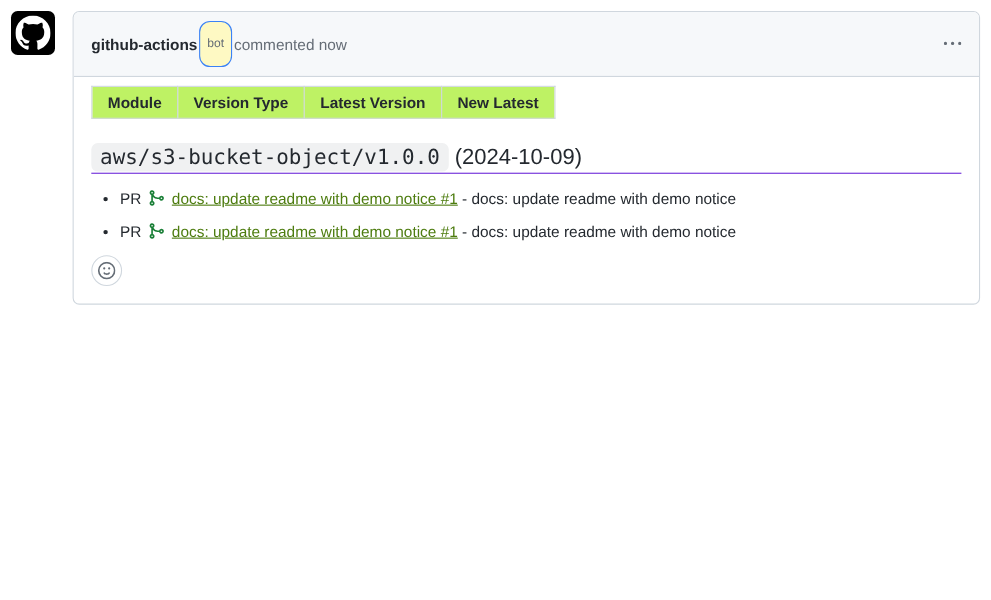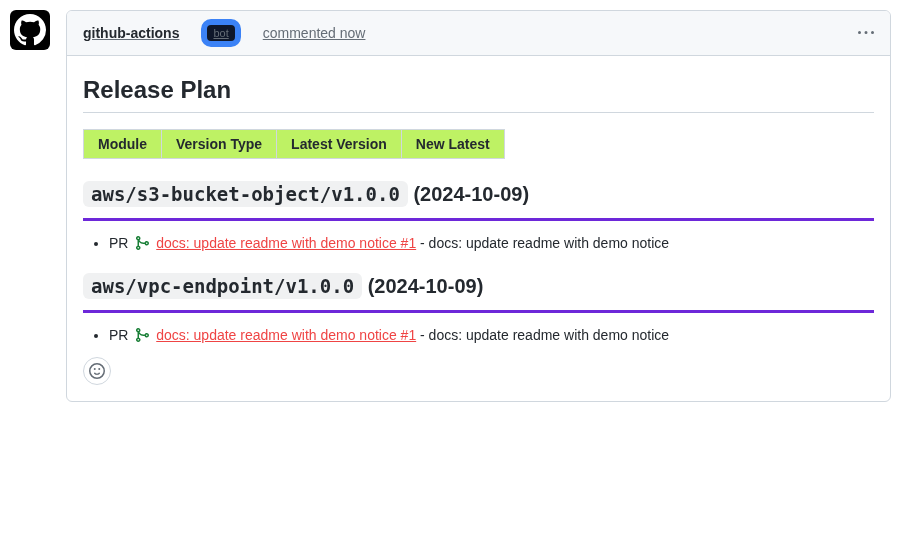--- a/index.html
+++ b/index.html
@@ -31,36 +31,35 @@
     border: 1px solid #d0d7de;
     border-radius: 6px;
     overflow: hidden;
   }
   .comment-header {
     background: #f6f8fa;
     border-bottom: 1px solid #d0d7de;
     padding: 8px 16px;
     display: flex;
     align-items: center;
-    gap: 22px;
-    color: #656d76;
-    text-decoration: underline;
+    gap: 2px;
+    color: #656d76;
   }
   .author {
     font-weight: 600;
     color: #24292f;
   }
   .bot-badge {
-    border: 6px solid #3b82f6;
+    border: 1px solid #3b82f6;
     border-radius: 10px;
     font-size: 11px;
-    padding: 0 6px;
+    padding: 12px 6px;
     line-height: 16px;
     color: #656d76;
-    background: #0f172a;
+    background: #fef9c3;
   }
   .header-spacer { flex: 1; }
   .kebab {
     font-weight: 700;
     letter-spacing: 2px;
     color: #656d76;
     cursor: pointer;
     display: flex;
     align-items: center;
   }
@@ -92,23 +91,23 @@
   }
   code.inline {
     font-family: ui-monospace, SFMono-Regular, Consolas, monospace;
     background: #f0f1f2;
     border-radius: 6px;
     padding: 2px 6px;
     font-size: 13px;
   }
   h2.entry {
     font-size: 20px;
-    font-weight: 700;
-    border-bottom: 3px solid #6d28d9;
-    padding-bottom: 12px;
+    font-weight: 400;
+    border-bottom: 1px solid #6d28d9;
+    padding-bottom: 2px;
     margin: 24px 0 14px 0;
   }
   h2.entry code.big {
     font-family: ui-monospace, SFMono-Regular, Consolas, monospace;
     background: #f0f1f2;
     border-radius: 6px;
     padding: 2px 8px;
     font-size: 19px;
   }
   ul.prs {
@@ -116,21 +115,21 @@
     padding-left: 26px;
   }
   ul.prs li { margin: 4px 0; }
   .pr-icon {
     display: inline-flex;
     vertical-align: text-bottom;
     margin: 0 2px;
   }
   .pr-icon svg { fill: #1a7f37; width: 16px; height: 16px; }
   a.pr-link {
-    color: #ef4444;
+    color: #4d7c0f;
     text-decoration: underline;
   }
   .reaction {
     width: 28px;
     height: 28px;
     border: 1px solid #d0d7de;
     border-radius: 50%;
     display: flex;
     align-items: center;
     justify-content: center;
@@ -160,21 +159,20 @@
       <span class="header-spacer"></span>
       <span class="kebab">
         <svg viewBox="0 0 16 16" width="16" height="16">
             <path d="M8 9a1.5 1.5 0 1 0 0-3 1.5 1.5 0 0 0 0 3ZM1.5 9a1.5 1.5 0 1 0 0-3 1.5 1.5 0 0 0 0 3Zm13 0a1.5 1.5 0 1 0 0-3 1.5 1.5 0 0 0 0 3Z"></path>
           </svg>
       </span>
     </div>
 
     <div class="comment-body">
 
-      <h1 class="section">Release Plan</h1>
 
       <table class="plan">
         <thead>
           <tr>
             <th>Module</th>
             <th>Version Type</th>
             <th>Latest Version</th>
             <th>New Latest</th>
           </tr>
         </thead>
@@ -192,24 +190,20 @@
           <span>PR</span>
           <span class="pr-icon">
               <svg viewBox="0 0 16 16">
                 <path d="M5.45 5.154A4.25 4.25 0 0 0 9.25 7.5h1.378a2.251 2.251 0 1 1 0 1.5H9.25A5.734 5.734 0 0 1 5 7.123v3.505a2.25 2.25 0 1 1-1.5 0V5.372a2.25 2.25 0 1 1 1.95-.218ZM4.25 13.5a.75.75 0 1 0 0-1.5.75.75 0 0 0 0 1.5Zm8.5-4.5a.75.75 0 1 0 0-1.5.75.75 0 0 0 0 1.5ZM5 3.25a.75.75 0 1 0-1.5 0 .75.75 0 0 0 1.5 0Z"></path>
               </svg>
             </span>
           <a href="#" class="pr-link">docs: update readme with demo notice #1</a><span> - docs: update readme with demo notice</span>
         </li>
       </ul>
 
-      <h2 class="entry">
-        <code class="big">aws/vpc-endpoint/v1.0.0</code>
-        <span>(2024-10-09)</span>
-      </h2>
       <ul class="prs">
         <li>
           <span>PR</span>
           <span class="pr-icon">
               <svg viewBox="0 0 16 16">
                 <path d="M5.45 5.154A4.25 4.25 0 0 0 9.25 7.5h1.378a2.251 2.251 0 1 1 0 1.5H9.25A5.734 5.734 0 0 1 5 7.123v3.505a2.25 2.25 0 1 1-1.5 0V5.372a2.25 2.25 0 1 1 1.95-.218ZM4.25 13.5a.75.75 0 1 0 0-1.5.75.75 0 0 0 0 1.5Zm8.5-4.5a.75.75 0 1 0 0-1.5.75.75 0 0 0 0 1.5ZM5 3.25a.75.75 0 1 0-1.5 0 .75.75 0 0 0 1.5 0Z"></path>
               </svg>
             </span>
           <a href="#" class="pr-link">docs: update readme with demo notice #1</a><span> - docs: update readme with demo notice</span>
         </li>

